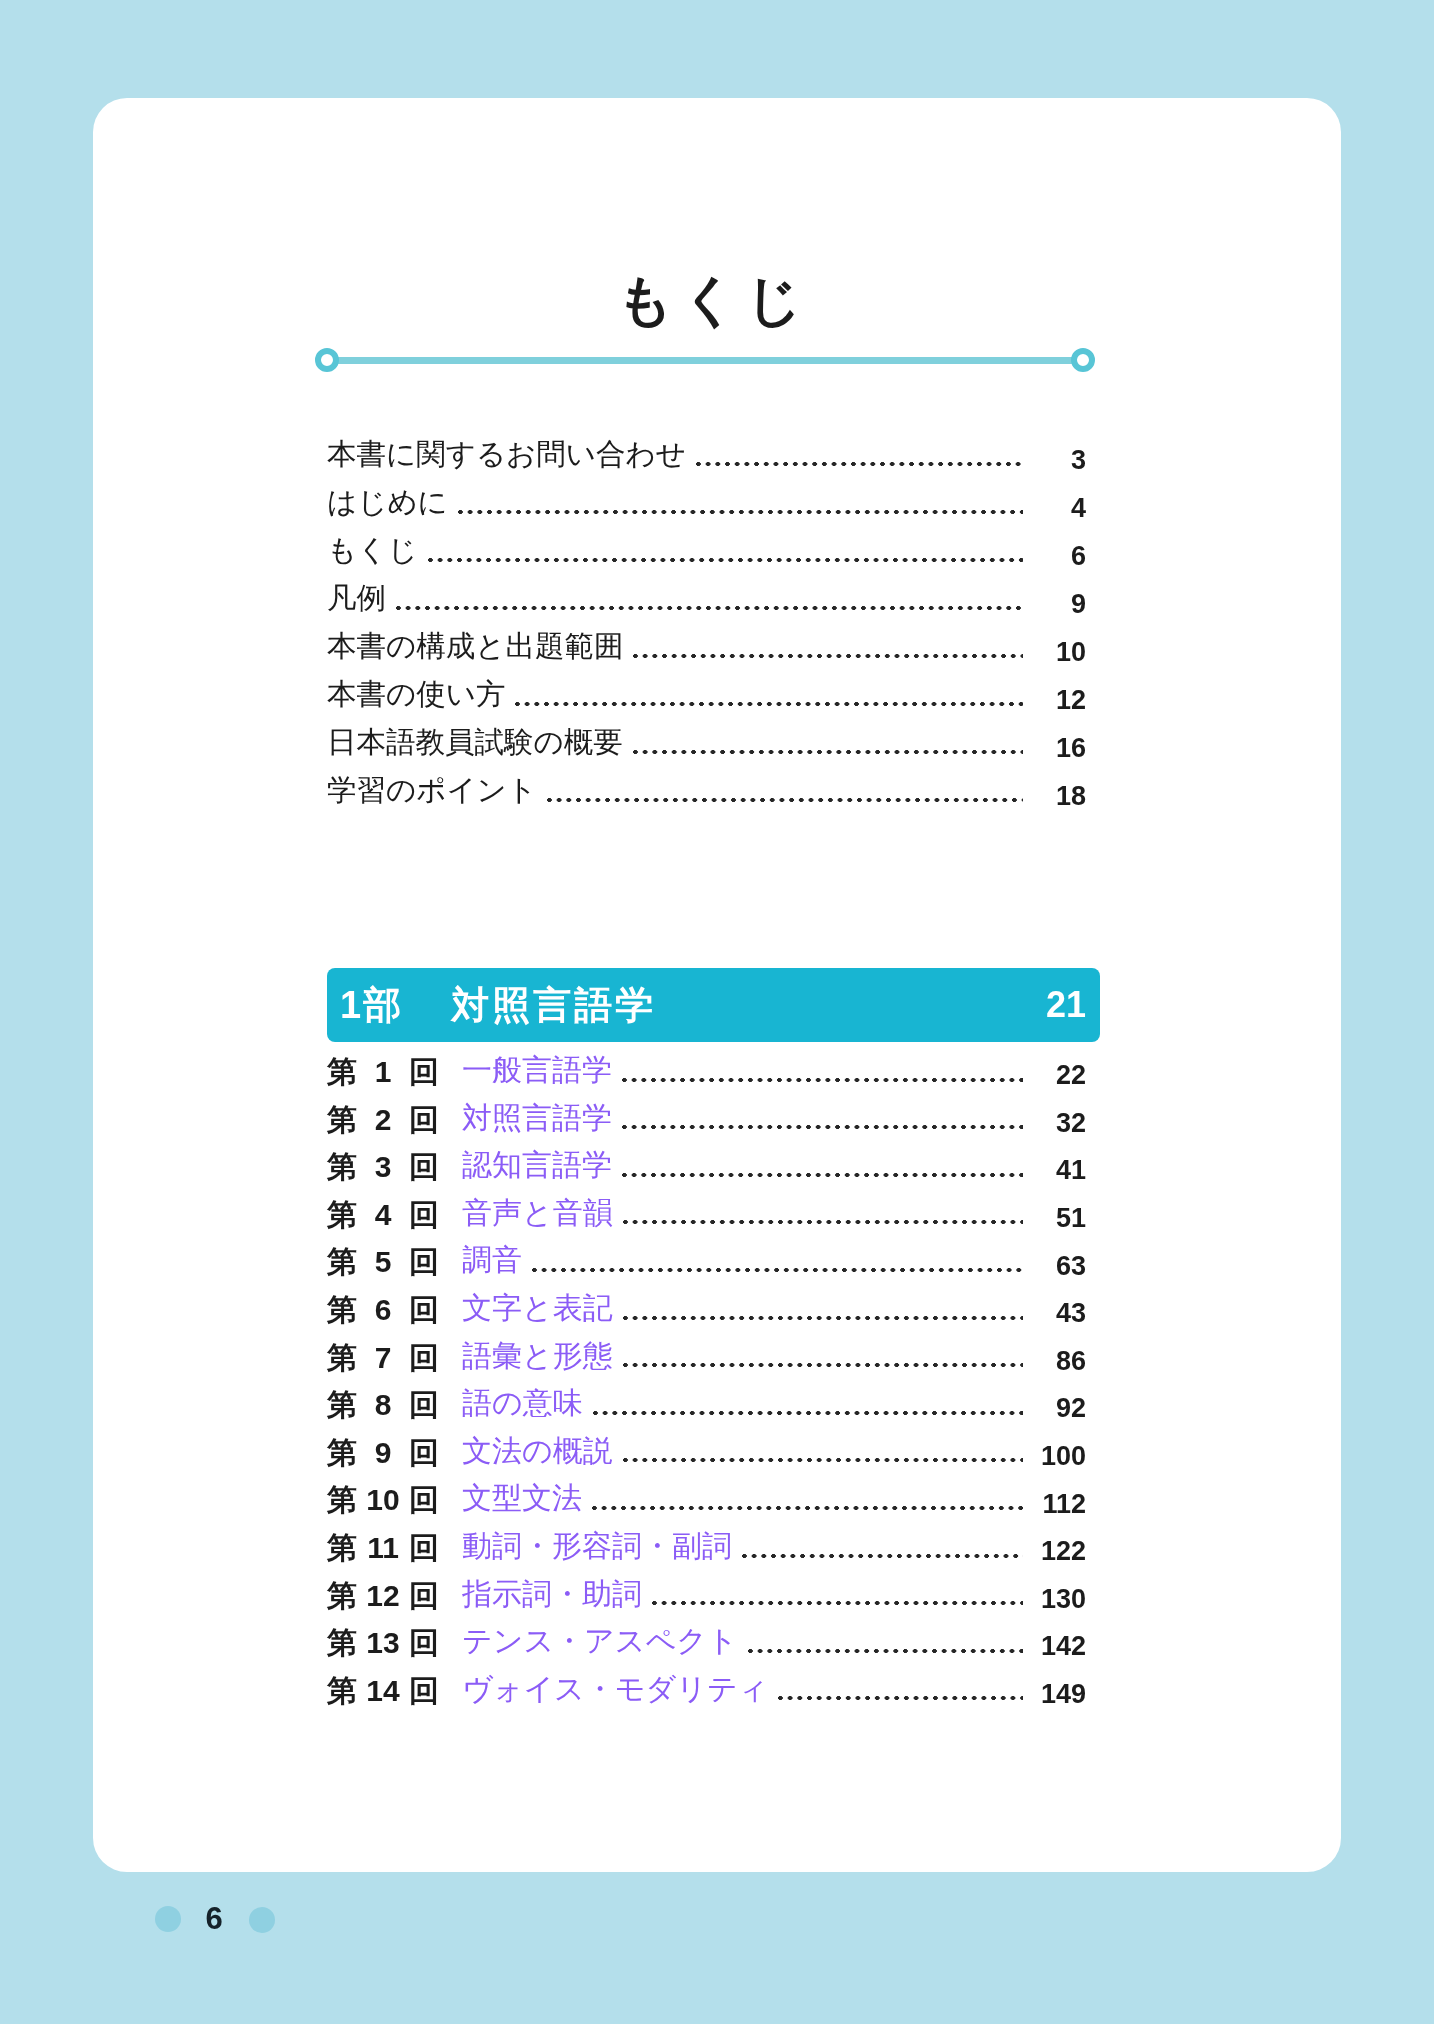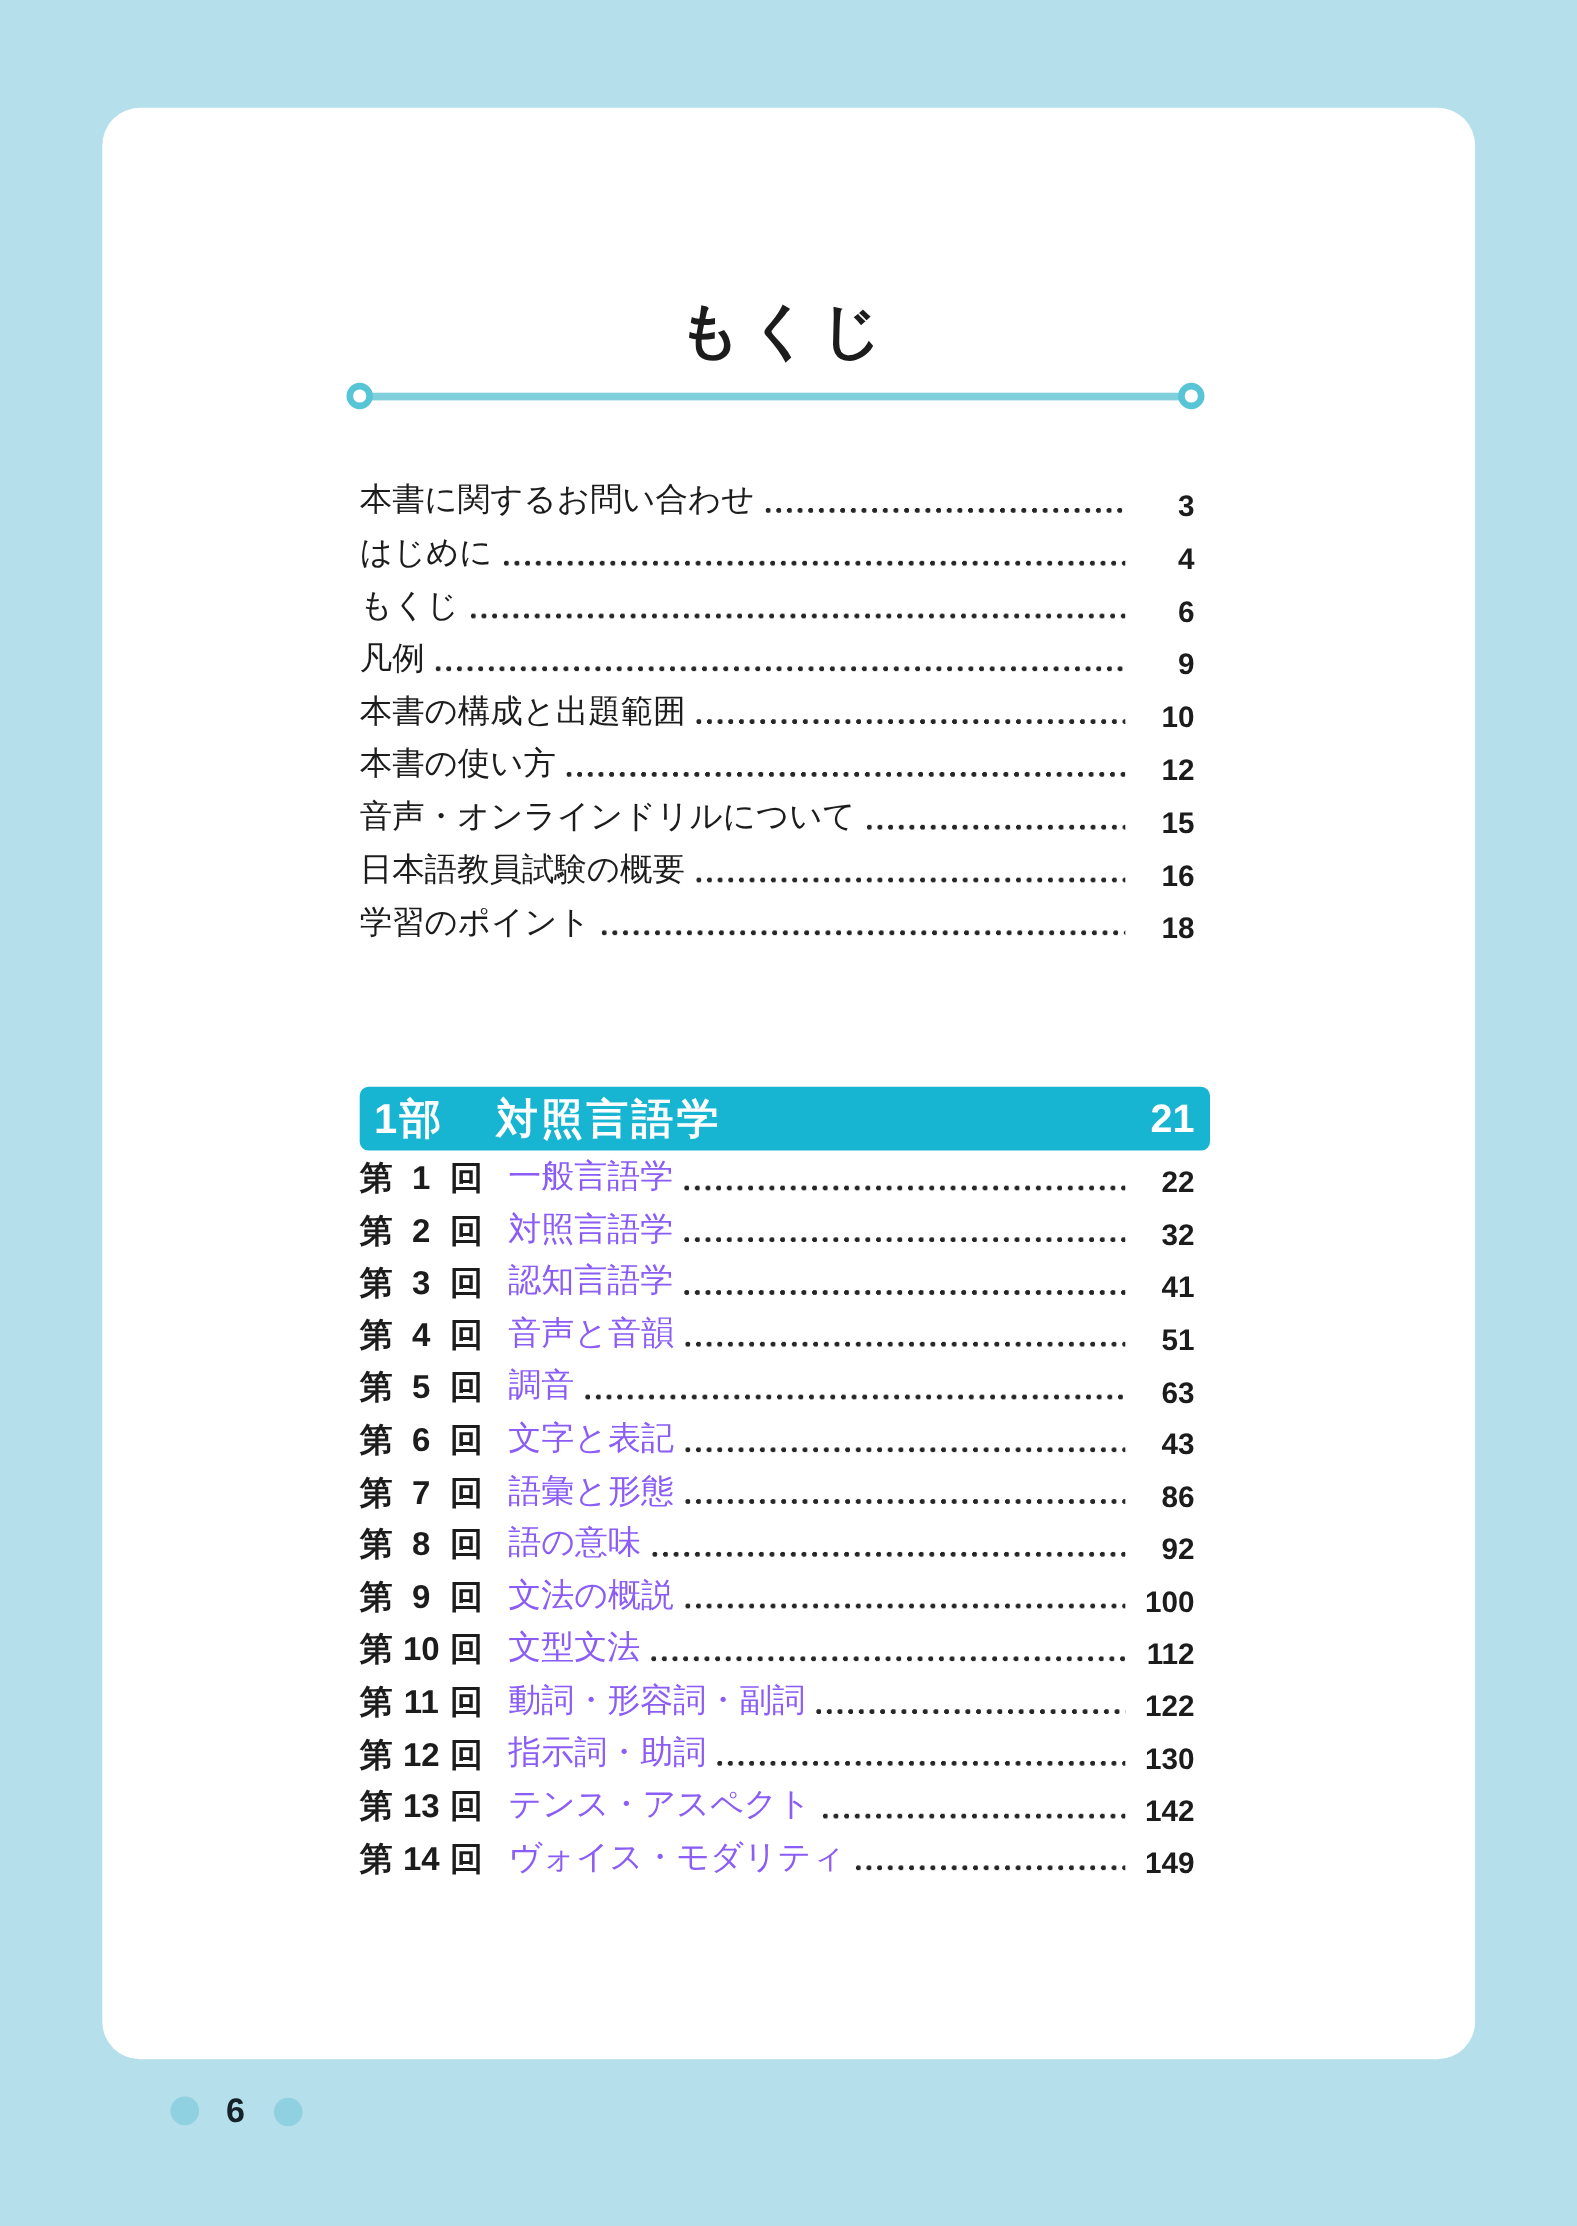--- a/index.html
+++ b/index.html
@@ -29,23 +29,23 @@
   .fm-list{position:absolute;left:327px;top:426px;width:759px;}
   .toc-row{display:flex;align-items:flex-end;height:48px;}
   .toc-label{font-size:29.5px;line-height:1.15;color:#1c1c1c;white-space:nowrap;}
   .leader{flex:1;height:6px;margin:0 7px 7px 10px;
           background-image:radial-gradient(circle at 2.4px 3px,#262626 2.15px,rgba(0,0,0,0) 2.45px);
           background-size:9.7px 6px;background-repeat:repeat-x;}
   .toc-page{font-size:27px;font-weight:bold;min-width:56px;text-align:right;
             line-height:1.05;color:#1c1c1c;}
 
   
-  .section-bar{position:absolute;left:327px;top:968px;width:773px;height:58px;
+  .section-bar{position:absolute;left:327px;top:968px;width:773px;height:74px;
                background:#18b5d2;border-radius:8px;display:flex;align-items:center;
-               color:#ffffff;box-sizing:border-box;padding:0 14px 0 13px;margin-top:20px;}
+               color:#ffffff;box-sizing:border-box;padding:0 14px 0 13px;}
   .section-bar .part{font-size:38px;font-weight:bold;letter-spacing:2px;}
   .section-bar .stitle{font-size:38px;font-weight:bold;margin-left:48px;letter-spacing:3px;}
   .section-bar .spage{margin-left:auto;font-size:36px;font-weight:bold;}
 
   
   .ch-list{position:absolute;left:327px;top:1042px;width:759px;}
   .ch-row{display:flex;align-items:flex-end;height:47.6px;}
   .ch-no{width:112px;display:flex;justify-content:space-between;
          font-size:30px;font-weight:bold;color:#1c1c1c;line-height:1.15;flex:none;}
   .ch-title{margin-left:23px;font-size:30px;line-height:1.15;color:#8b5cf6;white-space:nowrap;}
@@ -102,25 +102,20 @@
       <span class="leader"></span>
       <span class="toc-page">10</span>
     </div>
 
     <div class="toc-row">
       <span class="toc-label serif">本書の使い方</span>
       <span class="leader"></span>
       <span class="toc-page">12</span>
     </div>
 
-    <div class="toc-row">
-      <span class="toc-label serif">音声・オンラインドリルについて</span>
-      <span class="leader"></span>
-      <span class="toc-page">15</span>
-    </div>
 
     <div class="toc-row">
       <span class="toc-label serif">日本語教員試験の概要</span>
       <span class="leader"></span>
       <span class="toc-page">16</span>
     </div>
 
     <div class="toc-row">
       <span class="toc-label serif">学習のポイント</span>
       <span class="leader"></span>

